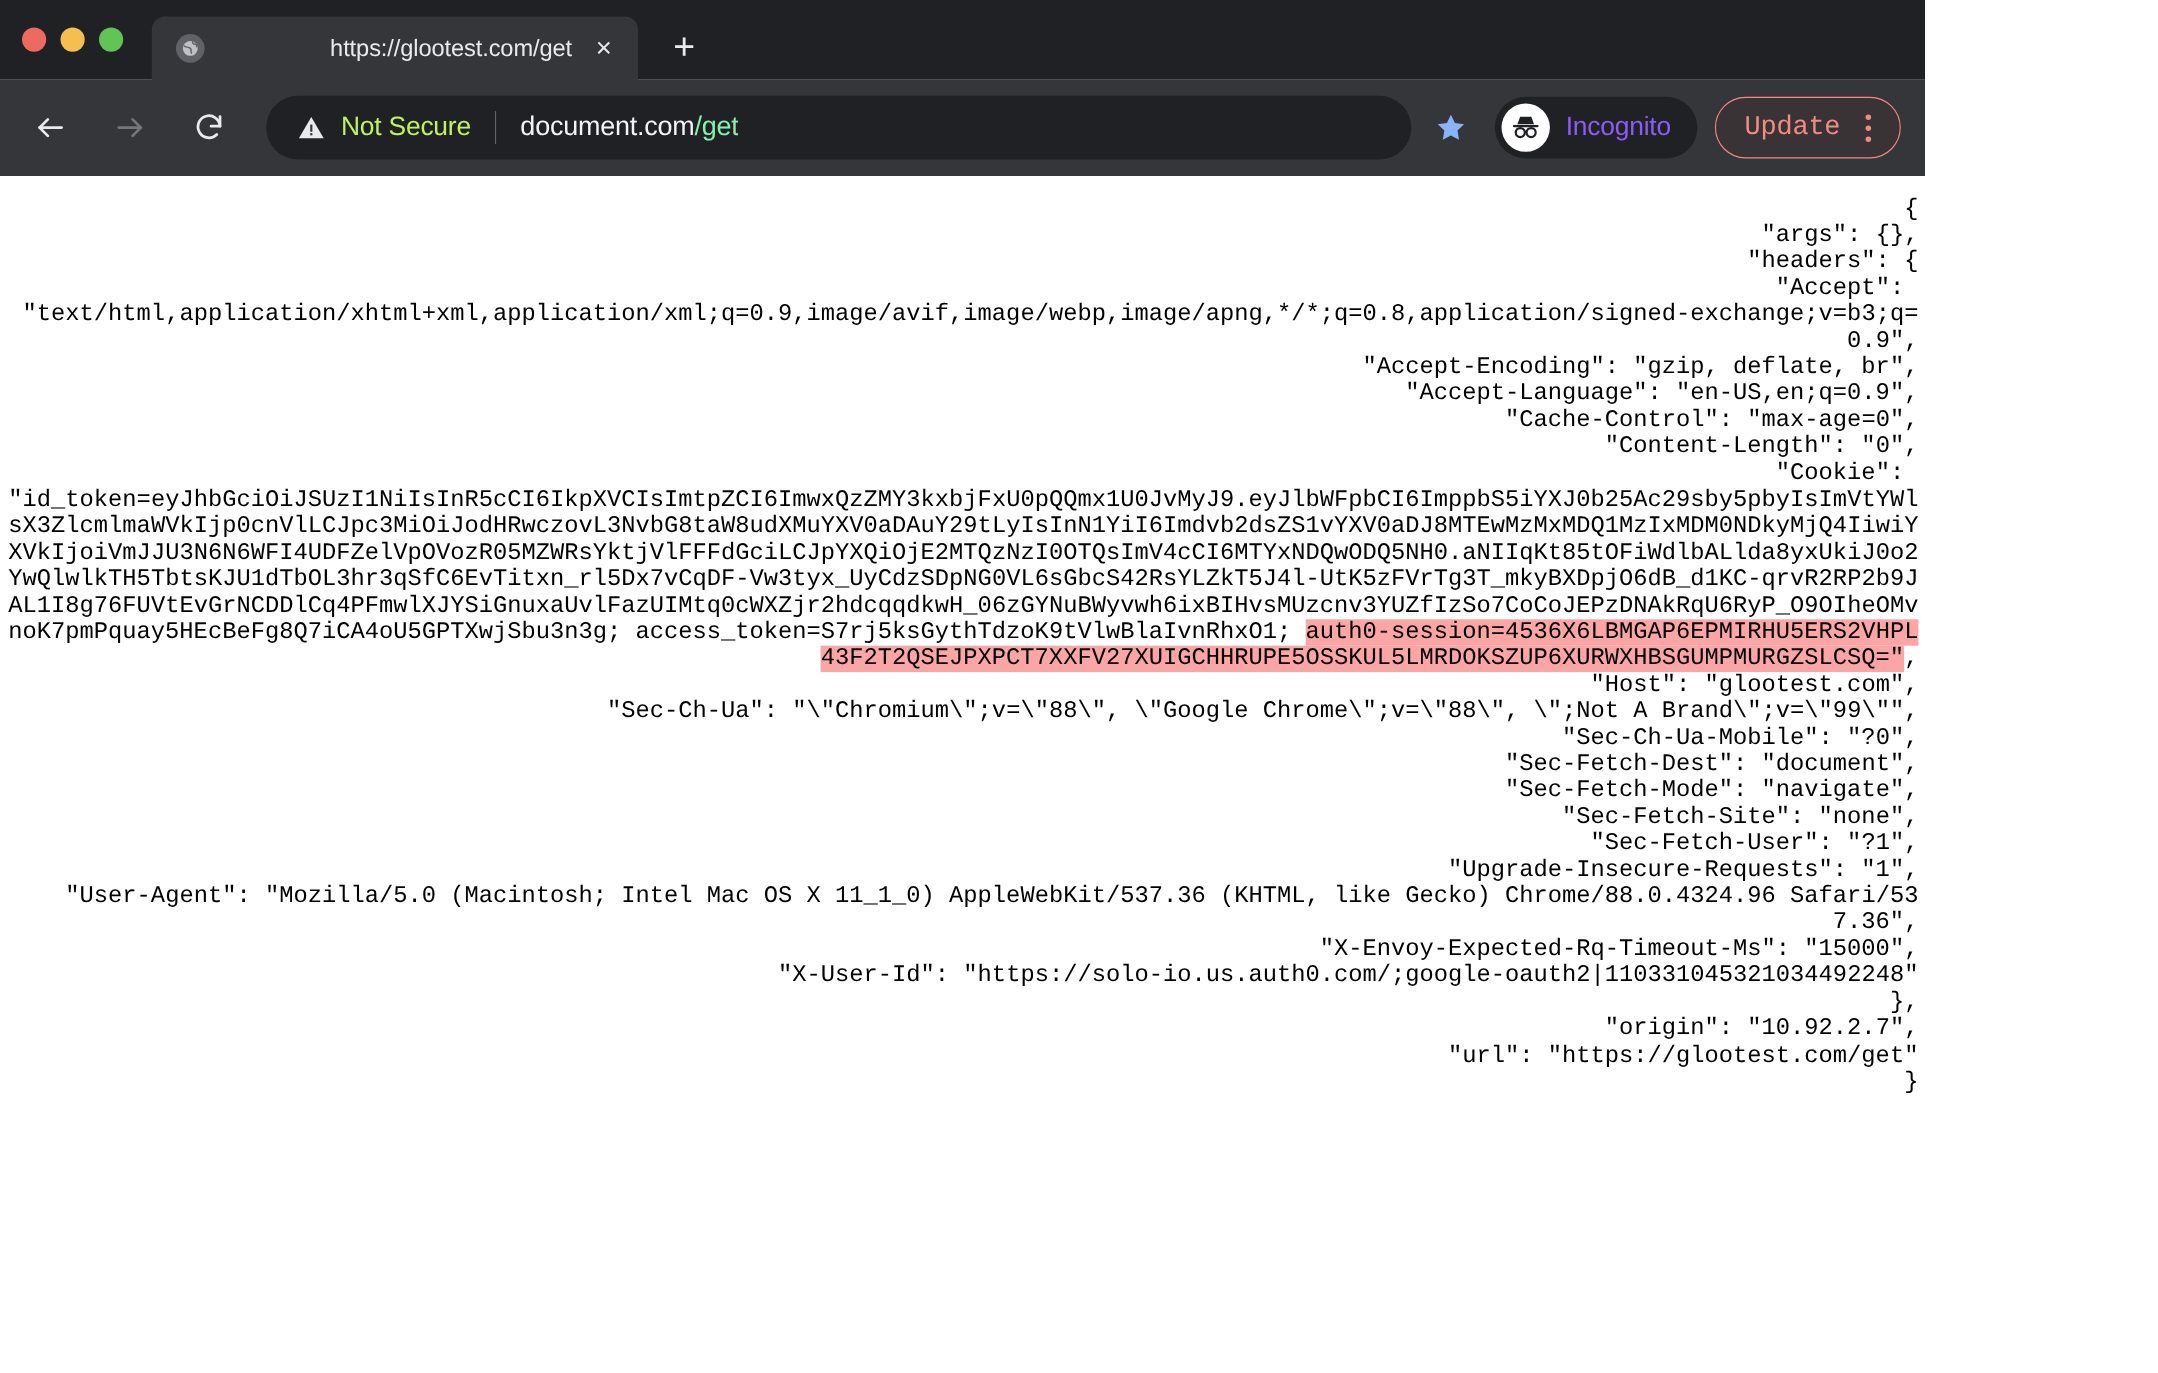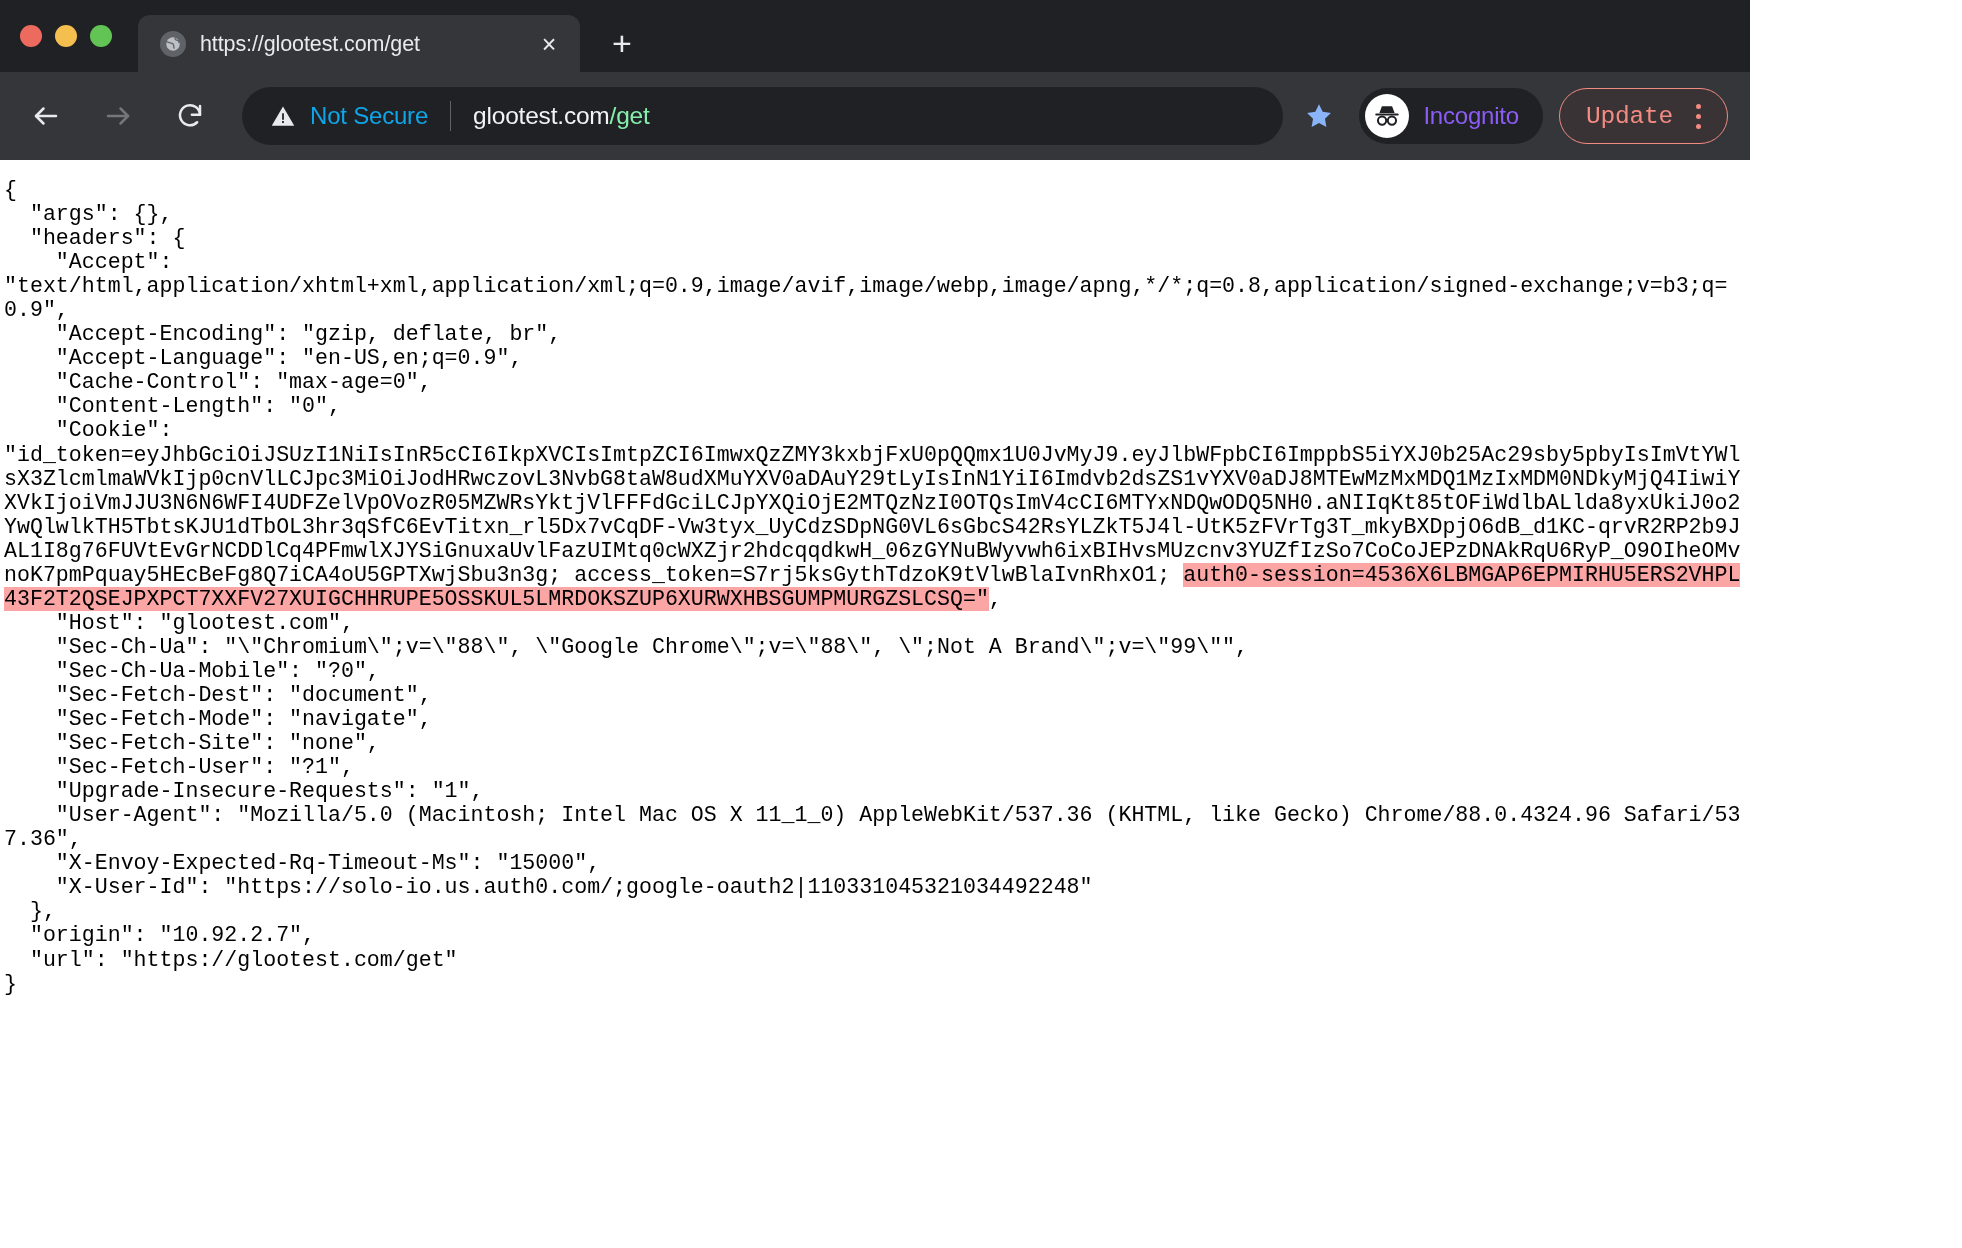--- a/index.html
+++ b/index.html
@@ -12,20 +12,21 @@
   }
   * { box-sizing: border-box; }
 
   
   .browser {
     width: 1750px;
     height: 1248px;
     display: flex;
     flex-direction: column;
     font-family: "Liberation Sans", sans-serif;
+    text-align: right;
   }
 
   .tabstrip {
     background: #202124;
     height: 72px;
     display: flex;
     align-items: flex-end;
     padding-left: 20px;
     flex: none;
     position: relative;
@@ -142,21 +143,21 @@
     min-width: 0;
   }
   .warn-icon {
     color: #e8eaed;
     margin-right: 14px;
     display: flex;
     align-items: center;
     flex: none;
   }
   .not-secure {
-    color: #0ea5e9;
+    color: #bef264;
     font-size: 24px;
     white-space: nowrap;
     letter-spacing: -0.2px;
   }
   .omni-sep {
     width: 1px;
     height: 30px;
     background: #5f6368;
     margin: 0 22px;
     flex: none;
@@ -316,21 +317,21 @@
     <div class="omnibox">
       <span class="warn-icon">
         <svg width="26" height="26" viewBox="0 0 24 24" fill="currentColor">
           <path d="M12 3.2 1.6 21h20.8L12 3.2z"></path>
           <rect x="11.1" y="9.5" width="1.8" height="6" fill="#35363a"></rect>
           <rect x="11.1" y="16.6" width="1.8" height="1.9" fill="#35363a"></rect>
         </svg>
       </span>
       <span class="not-secure">Not Secure</span>
       <span class="omni-sep"></span>
-      <span class="url"><span class="host">glootest.com</span><span class="path">/get</span></span>
+      <span class="url"><span class="host">document.com</span><span class="path">/get</span></span>
     </div>
 
     <span class="star-btn">
       <svg width="30" height="30" viewBox="0 0 24 24" fill="#8ab4f8">
         <path d="M12 2.6l2.95 5.98 6.6.96-4.77 4.65 1.12 6.57L12 17.66l-5.9 3.1 1.13-6.57L2.46 9.54l6.6-.96L12 2.6z"></path>
       </svg>
     </span>
 
     <div class="incognito-pill">
       <span class="incognito-avatar">

